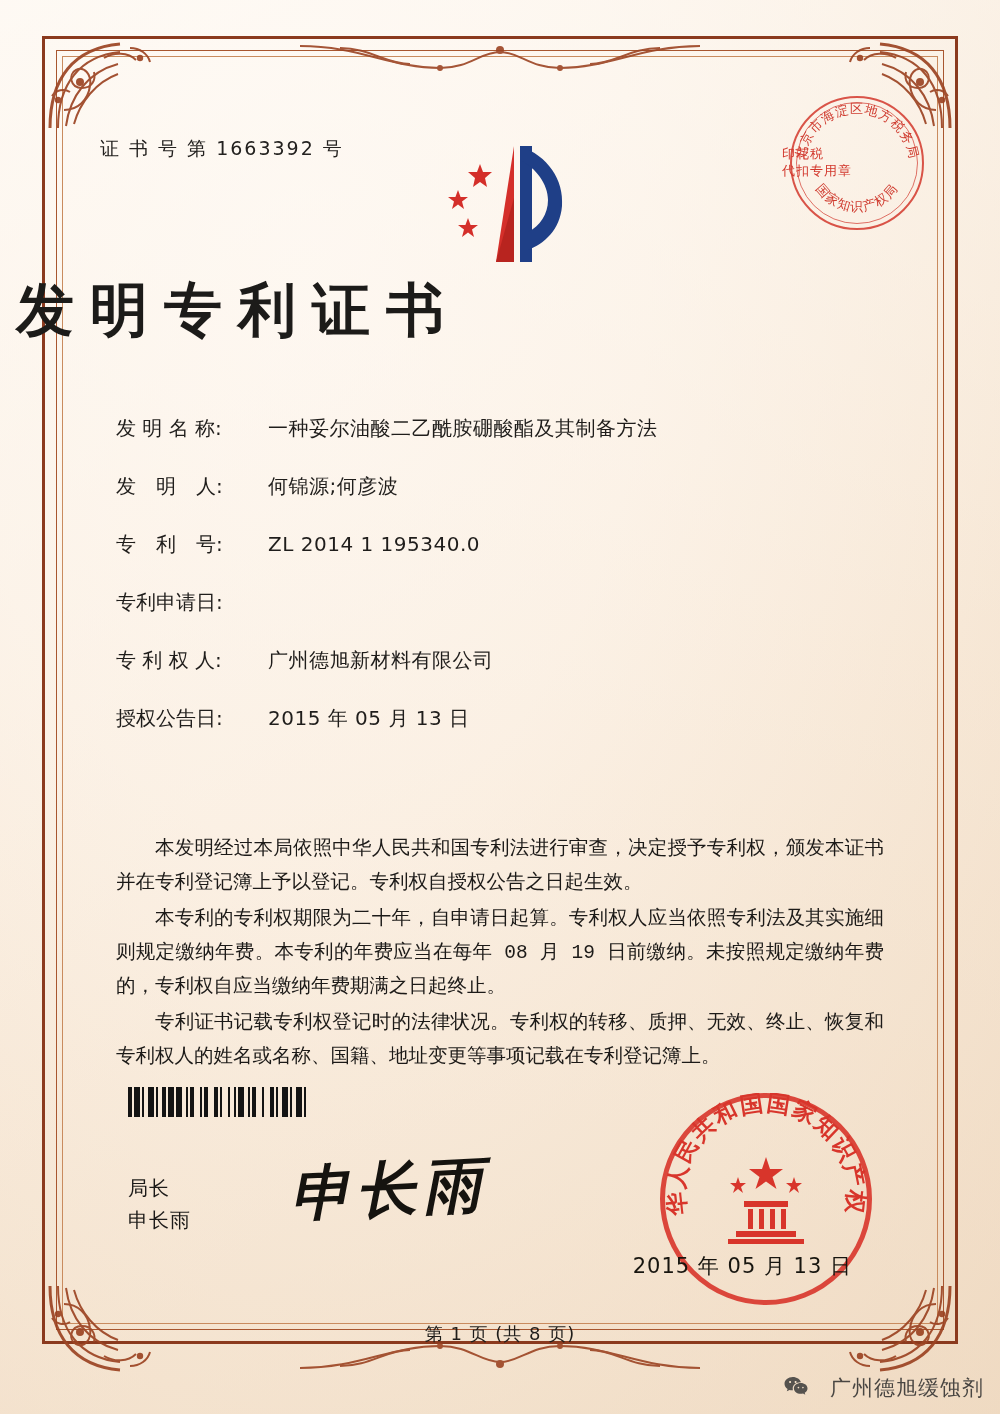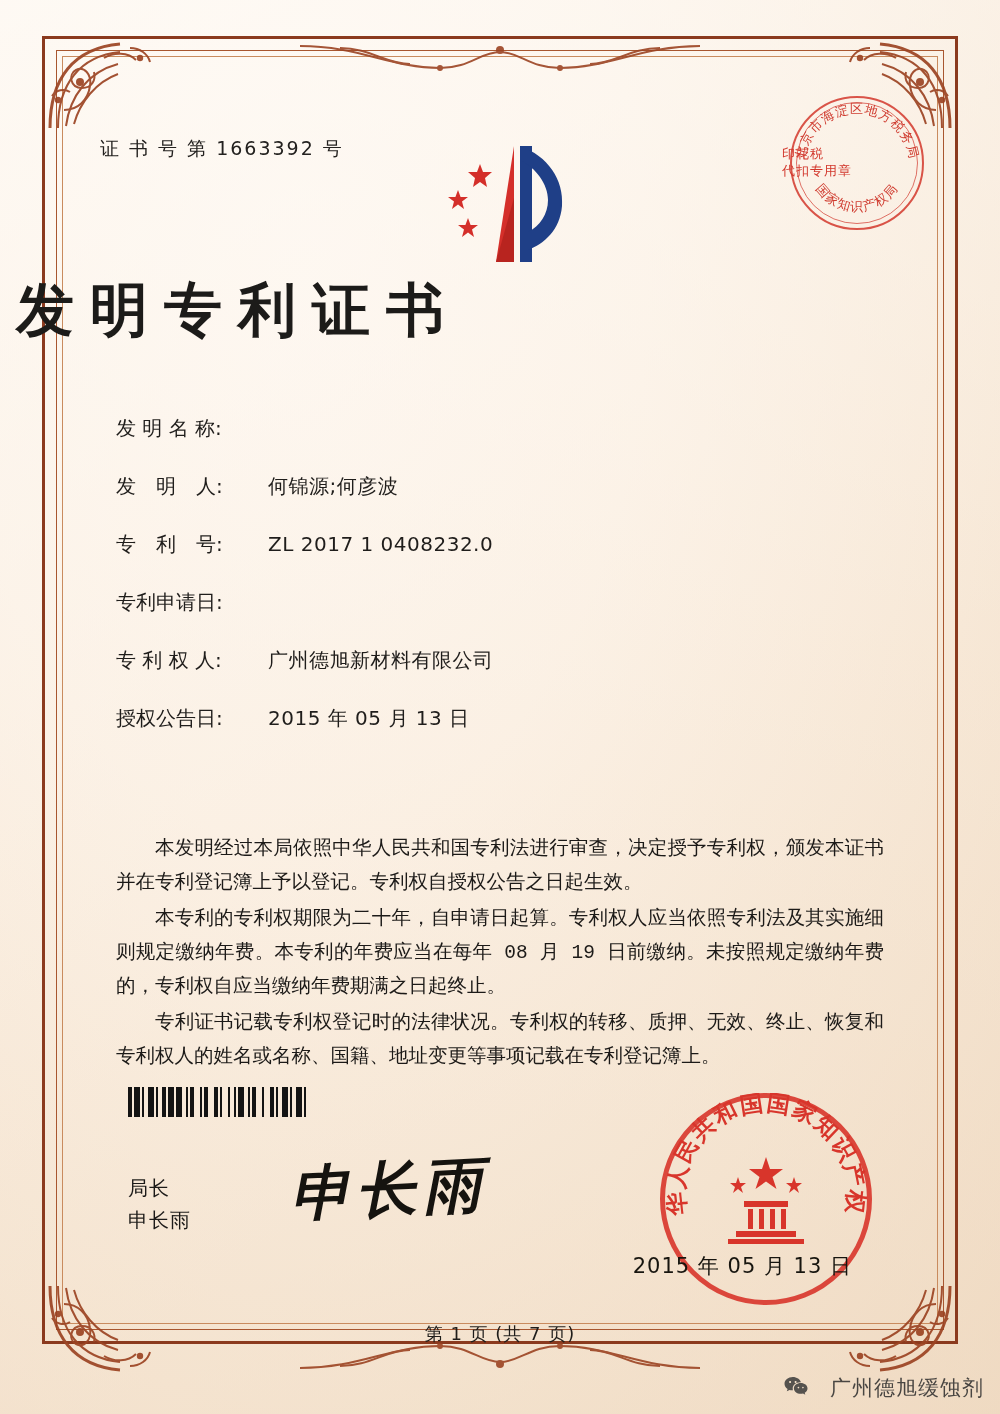--- a/index.html
+++ b/index.html
@@ -425,28 +425,29 @@
       <div>印花税</div>
       <div>代扣专用章</div>
     </div>
   </div>
 
   <div class="doc-title">发明专利证书</div>
 
   <div class="fields">
     <div class="field-row">
       <span class="field-label w6">发 明 名 称:</span>
+      <span class="field-value">一种妥尔油酸二乙酰胺硼酸酯及其制备方法</span>
     </div>
     <div class="field-row">
       <span class="field-label w6">发　明　人:</span>
       <span class="field-value">何锦源;何彦波</span>
     </div>
     <div class="field-row">
       <span class="field-label w6">专　利　号:</span>
-      <span class="field-value">ZL 2017 1 0408232.0</span>
+      <span class="field-value">ZL 2014 1 195340.0</span>
     </div>
     <div class="field-row">
       <span class="field-label w6">专利申请日:</span>
     </div>
     <div class="field-row">
       <span class="field-label w6">专 利 权 人:</span>
       <span class="field-value">广州德旭新材料有限公司</span>
     </div>
     <div class="field-row">
       <span class="field-label w6">授权公告日:</span>
@@ -541,21 +542,21 @@
         <rect x="45" y="56" width="5" height="20" fill="#d8352b" stroke="none"></rect>
         <rect x="56" y="56" width="5" height="20" fill="#d8352b" stroke="none"></rect>
         <rect x="67" y="56" width="5" height="20" fill="#d8352b" stroke="none"></rect>
         <rect x="22" y="78" width="60" height="6" fill="#d8352b" stroke="none"></rect>
         <rect x="14" y="86" width="76" height="5" fill="#d8352b" stroke="none"></rect>
       </svg>
     </div>
   </div>
   <div class="seal-date">2015 年 05 月 13 日</div>
 
-  <div class="page-footer">第 1 页 (共 7 页)</div>
+  <div class="page-footer">第 1 页 (共 8 页)</div>
 </div>
 
 <div class="watermark">
   <span class="wechat">
     <svg viewBox="0 0 26 26" fill="currentColor">
       <path d="M9.8 2C5.2 2 1.5 5 1.5 8.7c0 2.1 1.2 4 3.1 5.2l-.8 2.4 2.8-1.4c.9.2 1.8.4 2.8.4h.6c-.2-.5-.3-1.1-.3-1.7 0-3.5 3.4-6.3 7.6-6.3h.6C17.2 4.3 13.8 2 9.8 2zm-2.7 4c.6 0 1 .4 1 1s-.4 1-1 1-1-.4-1-1 .4-1 1-1zm5.5 0c.6 0 1 .4 1 1s-.4 1-1 1-1-.4-1-1 .4-1 1-1z"></path>
       <path d="M24.5 13.4c0-3-3-5.4-6.8-5.4s-6.8 2.4-6.8 5.4 3 5.4 6.8 5.4c.8 0 1.6-.1 2.3-.3l2.3 1.2-.6-2c1.7-1 2.8-2.5 2.8-4.3zm-9.1-1.6c.5 0 .9.4.9.8s-.4.8-.9.8-.9-.4-.9-.8.4-.8.9-.8zm4.5 0c.5 0 .9.4.9.8s-.4.8-.9.8-.8-.4-.8-.8.4-.8.8-.8z"></path>
     </svg>
   </span>
   <span class="wm-text">广州德旭缓蚀剂</span>

